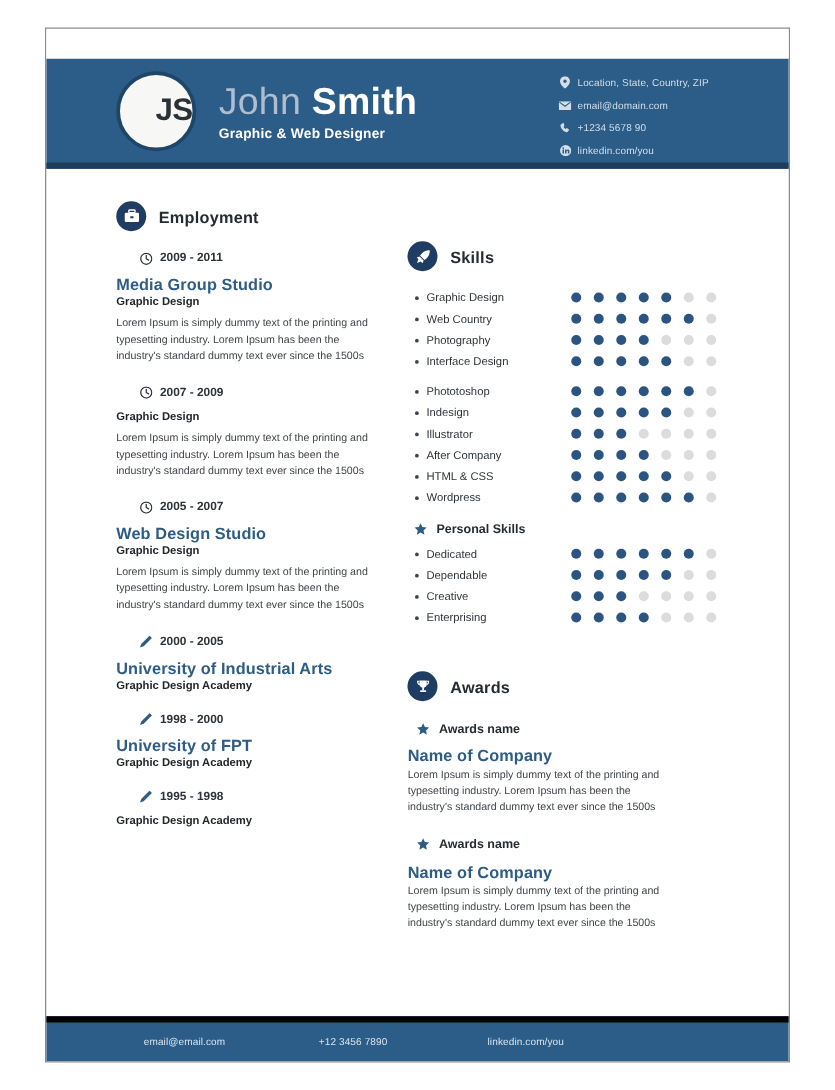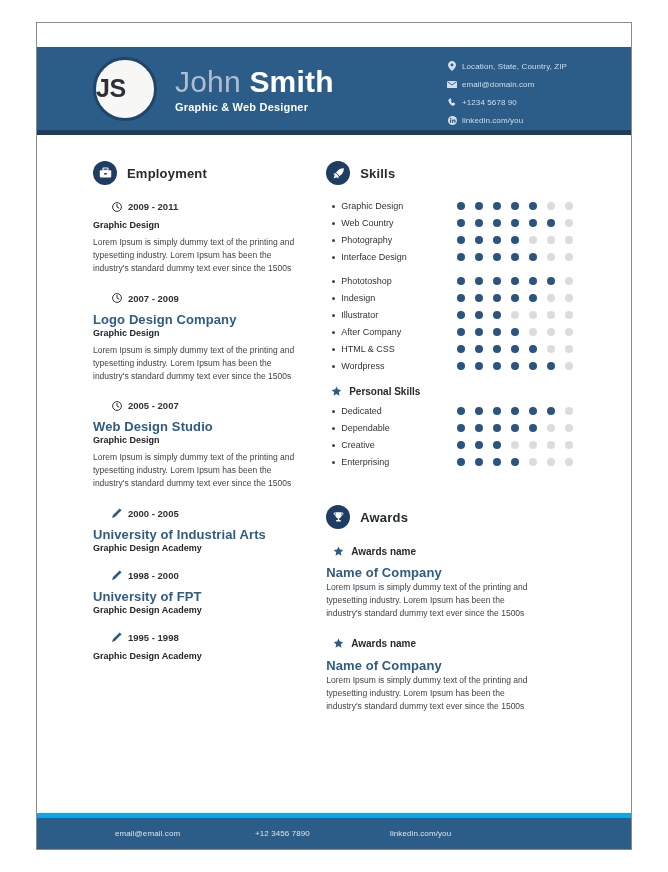--- a/index.html
+++ b/index.html
@@ -40,21 +40,21 @@
   }
 
   .avatar {
     width: 58px; height: 58px;
     border-radius: 50%;
     background: #f7f7f5;
     border: 3px solid #1f4568;
     margin-left: 56px;
     display: flex;
     align-items: center;
-    justify-content: flex-start;
+    justify-content: flex-end;
     flex: none;
   }
   .avatar-initials {
     font-size: 25px;
     font-weight: bold;
     color: #2c3136;
     letter-spacing: -0.5px;
   }
 
   .name-block { margin-left: 18px; }
@@ -99,21 +99,21 @@
   .contact-icon svg { display: block; }
 
   
   .content {
     display: flex;
     padding: 0;
     height: 662px;
     box-sizing: border-box;
   }
   .col-left { width: 272px; padding-left: 56px; padding-top: 26px; box-sizing: border-box; }
-  .col-right { width: 324px; padding-left: 18px; padding-top: 26px; box-sizing: border-box; }
+  .col-right { width: 324px; padding-left: 18px; padding-top: 26px; box-sizing: border-box; margin-top: 32px; }
 
   
   .sec-head {
     display: flex;
     align-items: center;
     margin-bottom: 16px;
   }
   .sec-circle {
     width: 24px; height: 24px;
     border-radius: 50%;
@@ -221,21 +221,21 @@
     margin-bottom: 8px;
     margin-left: 6px;
   }
 
   
   .footer {
     position: absolute;
     left: 0; right: 0; bottom: 0;
     height: 36px;
     background: #2b5d88;
-    border-top: 5px solid #0ea5e9;
+    border-top: 5px solid #000000;
     display: flex;
     align-items: center;
     box-sizing: border-box;
   }
   .footer-inner {
     display: flex;
     align-items: center;
     padding-left: 78px;
     width: 100%;
     box-sizing: border-box;
@@ -326,35 +326,35 @@
         <div class="entry">
           <div class="entry-date">
             <span class="date-icon">
               <svg width="10" height="10" viewBox="0 0 10 10">
                   <circle cx="5" cy="5" r="4.4" fill="none" stroke="#2d3238" stroke-width="1"></circle>
                   <path d="M5 2.4V5l1.9 1.1" stroke="#2d3238" stroke-width="1" fill="none" stroke-linecap="round"></path>
                 </svg>
             </span>
             <span>2009 - 2011</span>
           </div>
+          <div class="entry-org">Media Group Studio</div>
           <div class="entry-role">Graphic Design</div>
           <div class="entry-desc">Lorem Ipsum is simply dummy text of the printing and typesetting industry. Lorem Ipsum has been the industry's standard dummy text ever since the 1500s</div>
         </div>
 
         <div class="entry">
           <div class="entry-date">
             <span class="date-icon">
               <svg width="10" height="10" viewBox="0 0 10 10">
                   <circle cx="5" cy="5" r="4.4" fill="none" stroke="#2d3238" stroke-width="1"></circle>
                   <path d="M5 2.4V5l1.9 1.1" stroke="#2d3238" stroke-width="1" fill="none" stroke-linecap="round"></path>
                 </svg>
             </span>
             <span>2007 - 2009</span>
           </div>
-          <div class="entry-org">Logo Design Company</div>
           <div class="entry-role">Graphic Design</div>
           <div class="entry-desc">Lorem Ipsum is simply dummy text of the printing and typesetting industry. Lorem Ipsum has been the industry's standard dummy text ever since the 1500s</div>
         </div>
 
         <div class="entry">
           <div class="entry-date">
             <span class="date-icon">
               <svg width="10" height="10" viewBox="0 0 10 10">
                   <circle cx="5" cy="5" r="4.4" fill="none" stroke="#2d3238" stroke-width="1"></circle>
                   <path d="M5 2.4V5l1.9 1.1" stroke="#2d3238" stroke-width="1" fill="none" stroke-linecap="round"></path>

